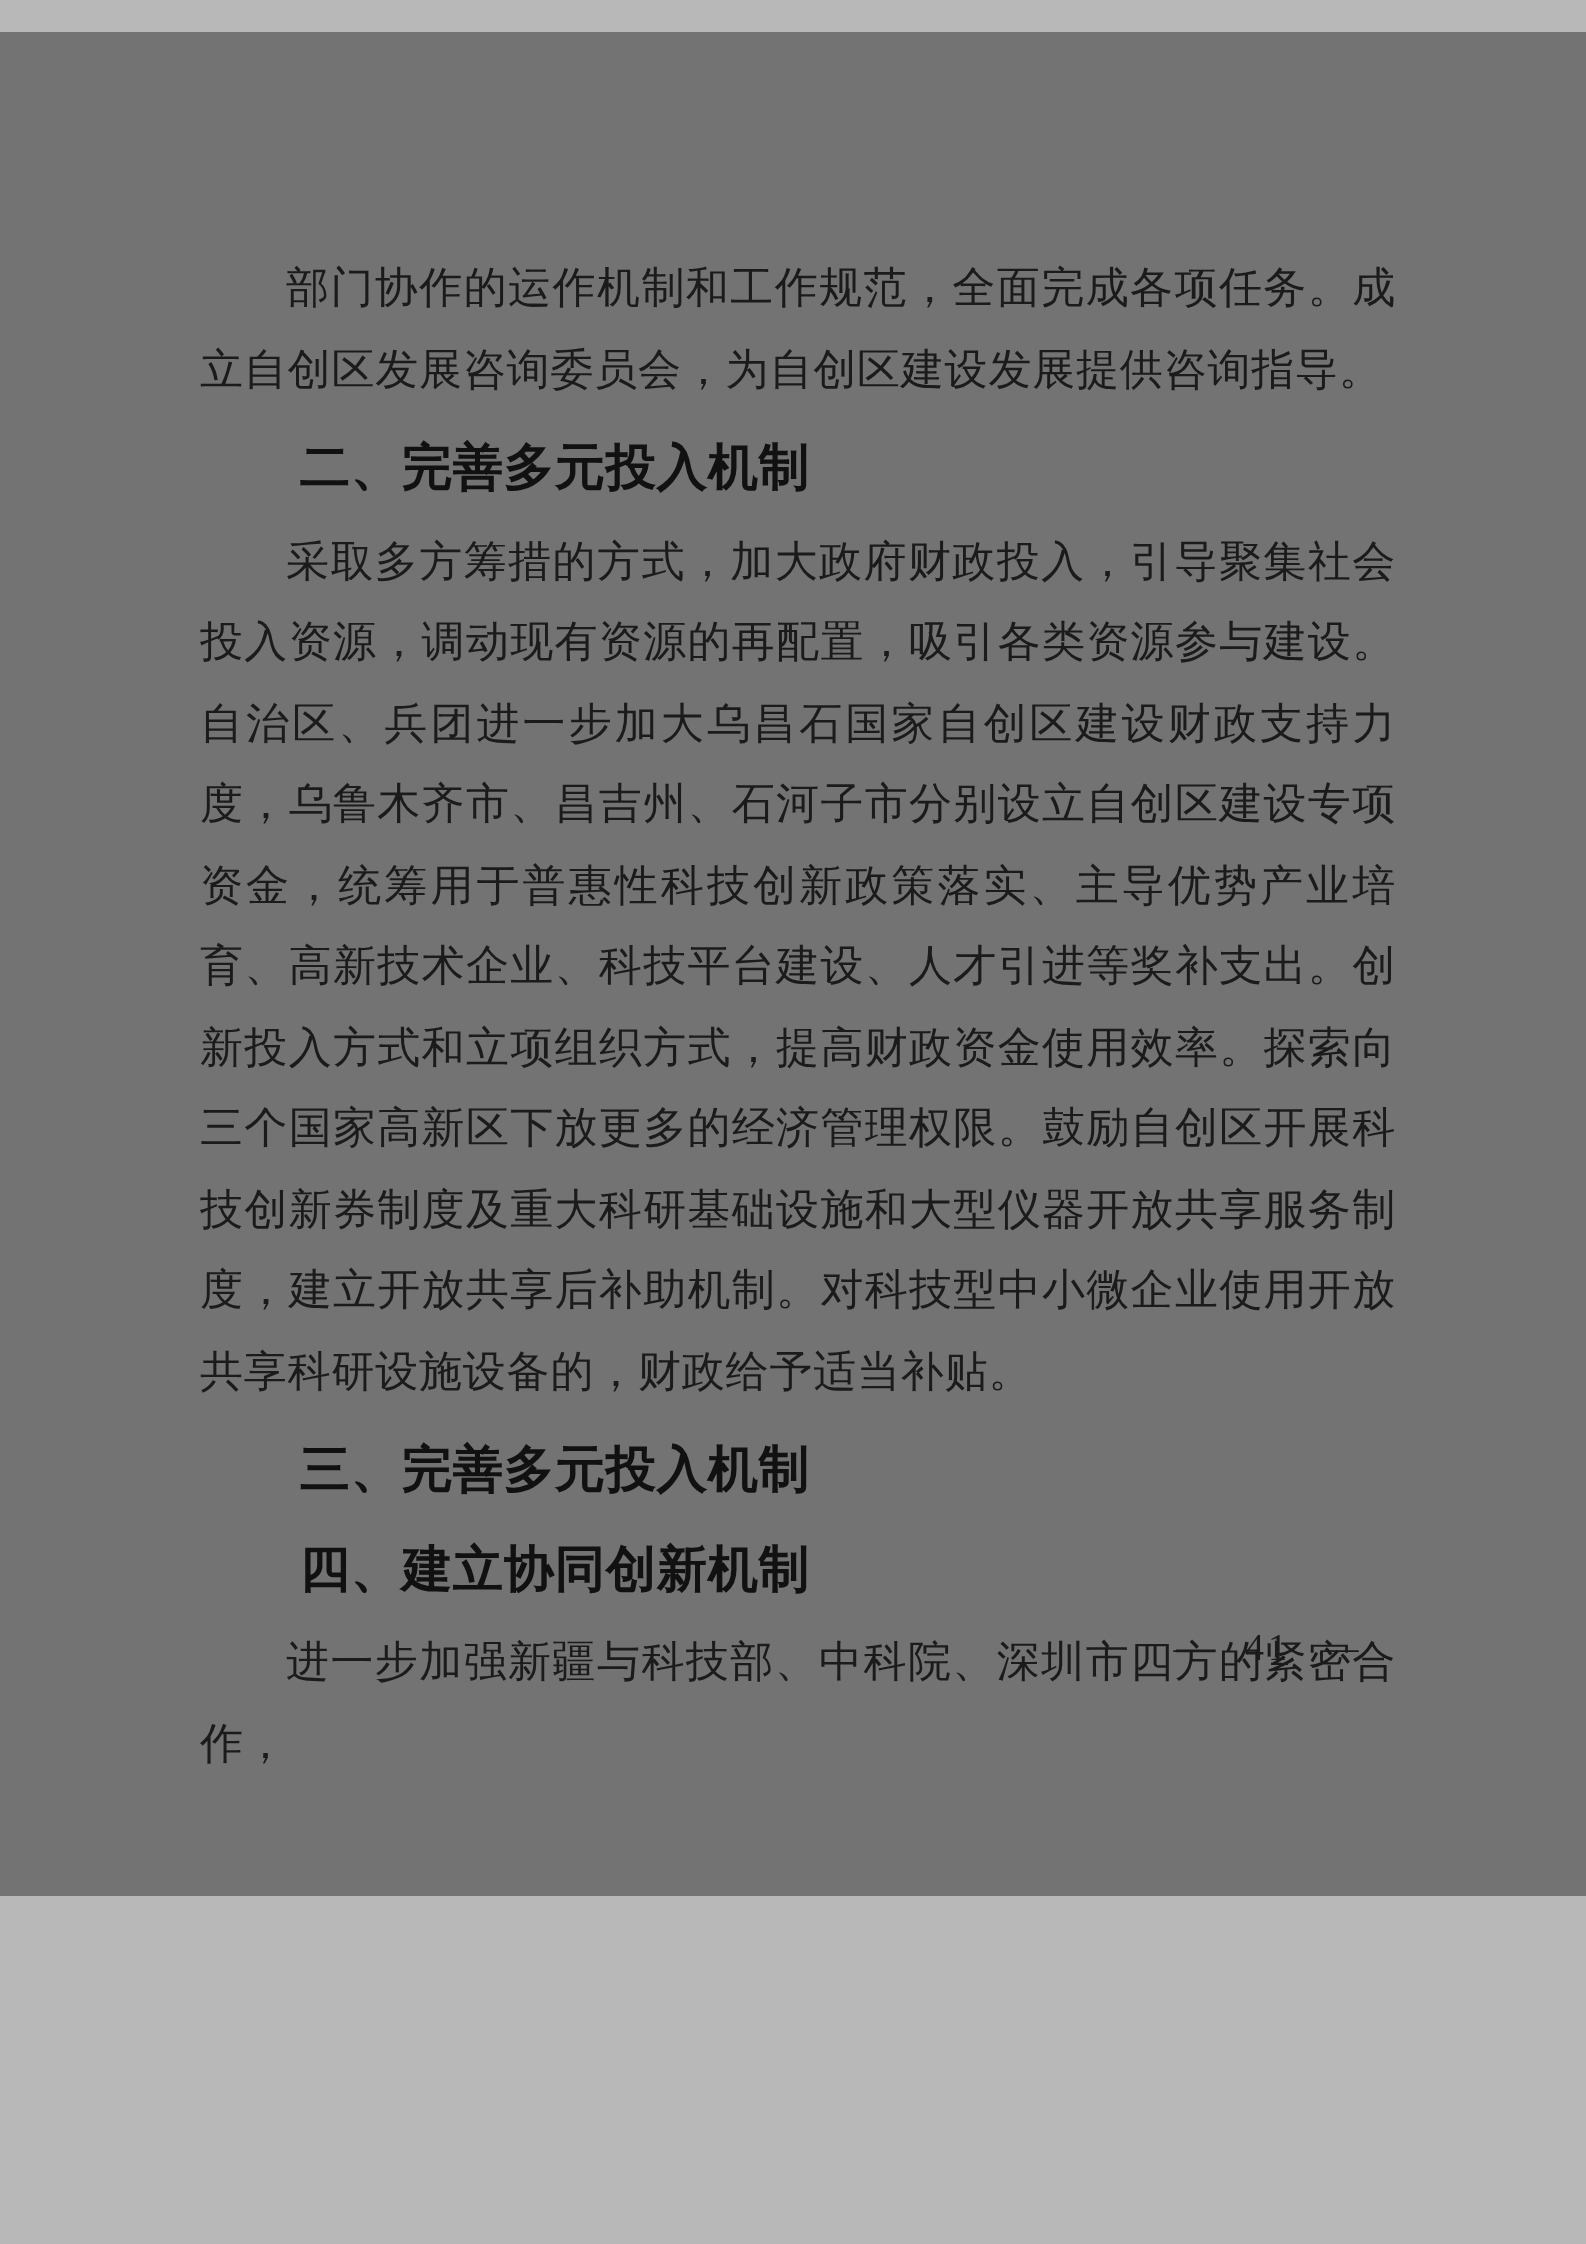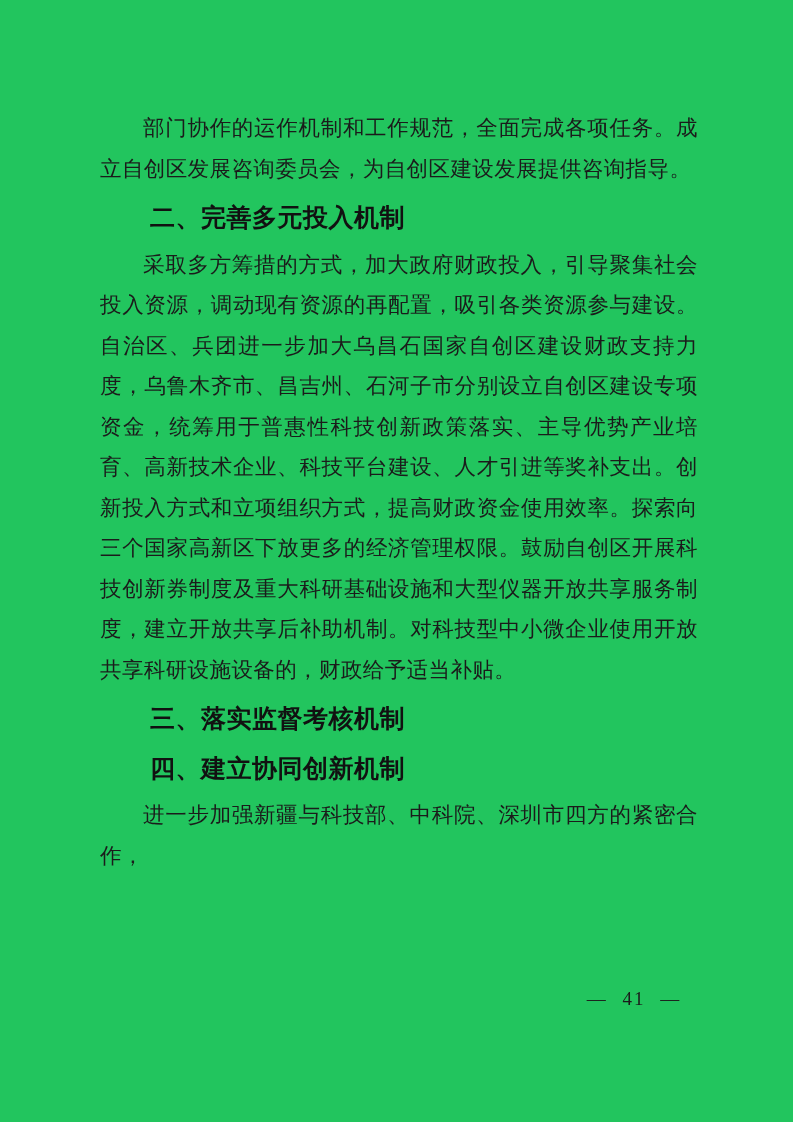--- a/index.html
+++ b/index.html
@@ -6,23 +6,23 @@
     margin: 0;
     padding: 0;
     background: #b8b8b8;
   }
   body {
     font-family: "Liberation Serif", "DejaVu Serif", serif;
   }
   .page {
     position: relative;
     width: 793px;
-    height: 1122px;
-    background: #22c55e;
-    margin: 0 auto;
+    height: 932px;
+    background: #737373;
+    margin: 16px auto;
     overflow: hidden;
     box-sizing: border-box;
   }
   .content {
     position: absolute;
     left: 100px;
     top: 108px;
     width: 598px;
   }
   .para {
@@ -83,21 +83,21 @@
 
 <div class="page">
   <div class="content">
 
     <p class="para indent">部门协作的运作机制和工作规范，全面完成各项任务。成立自创区发展咨询委员会，为自创区建设发展提供咨询指导。</p>
 
     <p class="heading gap-before">二、完善多元投入机制</p>
 
     <p class="para indent gap-after">采取多方筹措的方式，加大政府财政投入，引导聚集社会投入资源，调动现有资源的再配置，吸引各类资源参与建设。自治区、兵团进一步加大乌昌石国家自创区建设财政支持力度，乌鲁木齐市、昌吉州、石河子市分别设立自创区建设专项资金，统筹用于普惠性科技创新政策落实、主导优势产业培育、高新技术企业、科技平台建设、人才引进等奖补支出。创新投入方式和立项组织方式，提高财政资金使用效率。探索向三个国家高新区下放更多的经济管理权限。鼓励自创区开展科技创新券制度及重大科研基础设施和大型仪器开放共享服务制度，建立开放共享后补助机制。对科技型中小微企业使用开放共享科研设施设备的，财政给予适当补贴。</p>
 
-    <p class="heading gap-before">三、落实监督考核机制</p>
+    <p class="heading gap-before">三、完善多元投入机制</p>
 
 
     <p class="heading gap-before">四、建立协同创新机制</p>
 
     <p class="para indent gap-after">进一步加强新疆与科技部、中科院、深圳市四方的紧密合作，</p>
 
   </div>
 
   <div class="footer">
     <span class="footer-inner">

